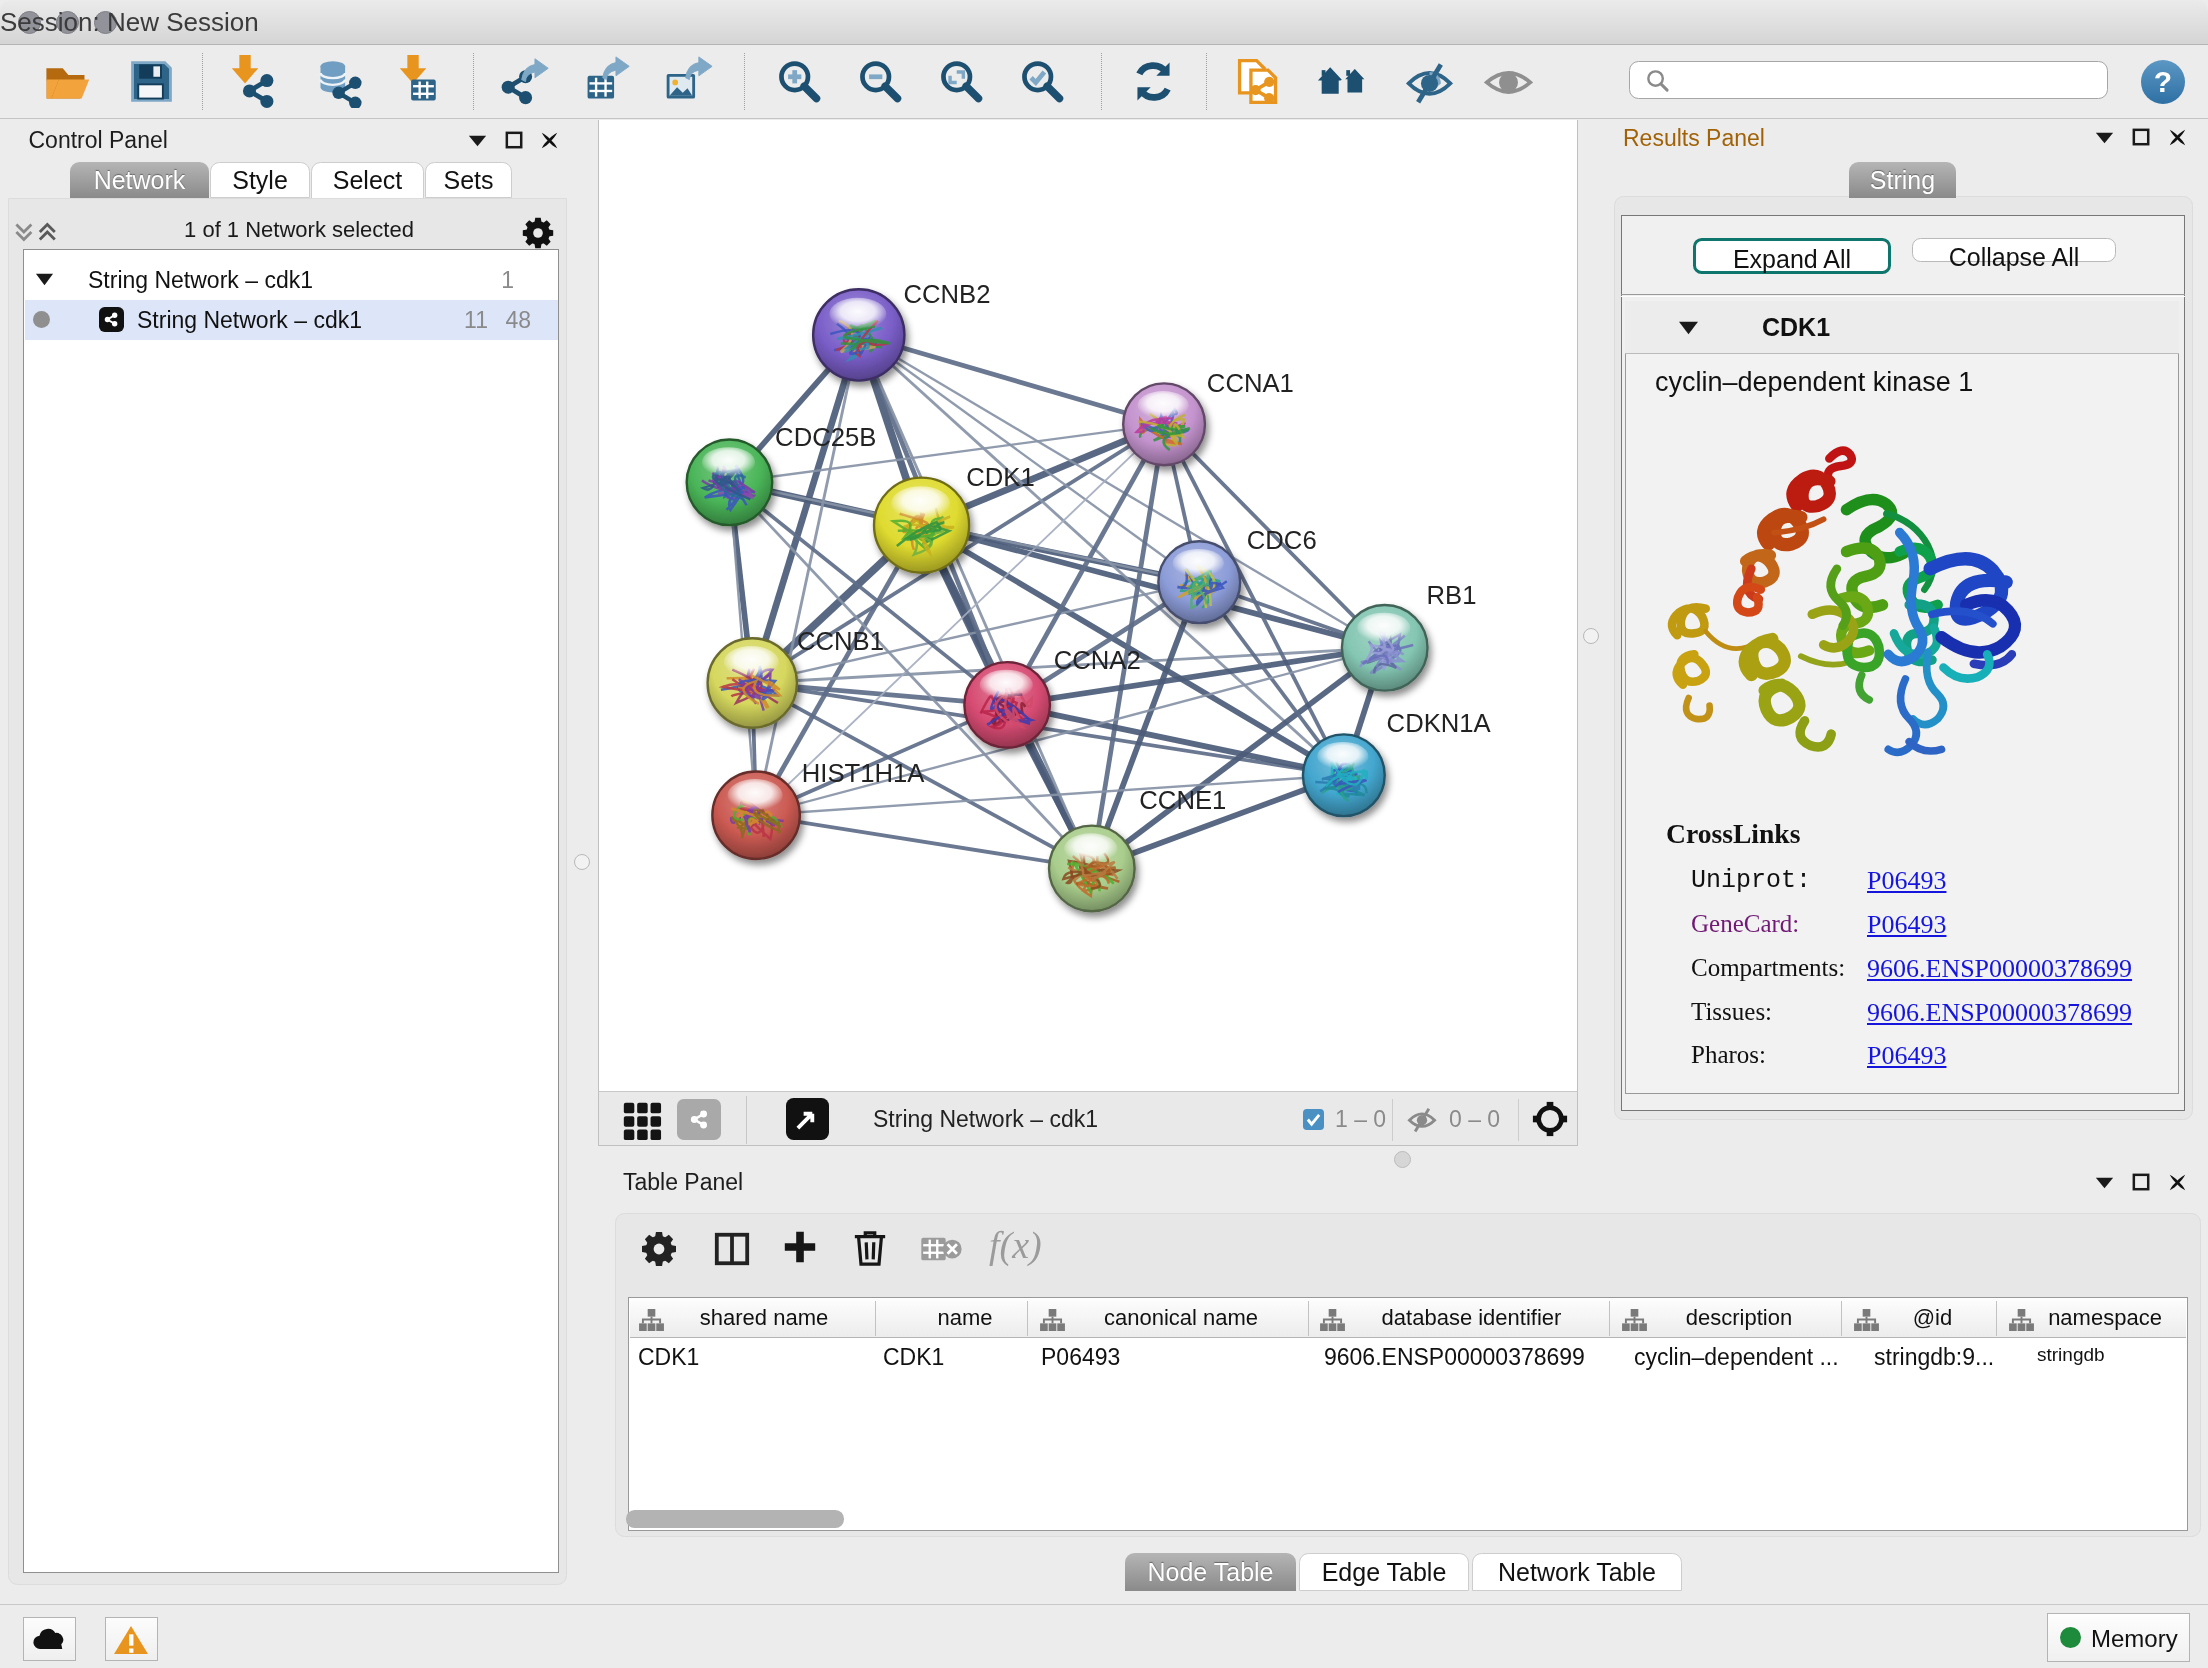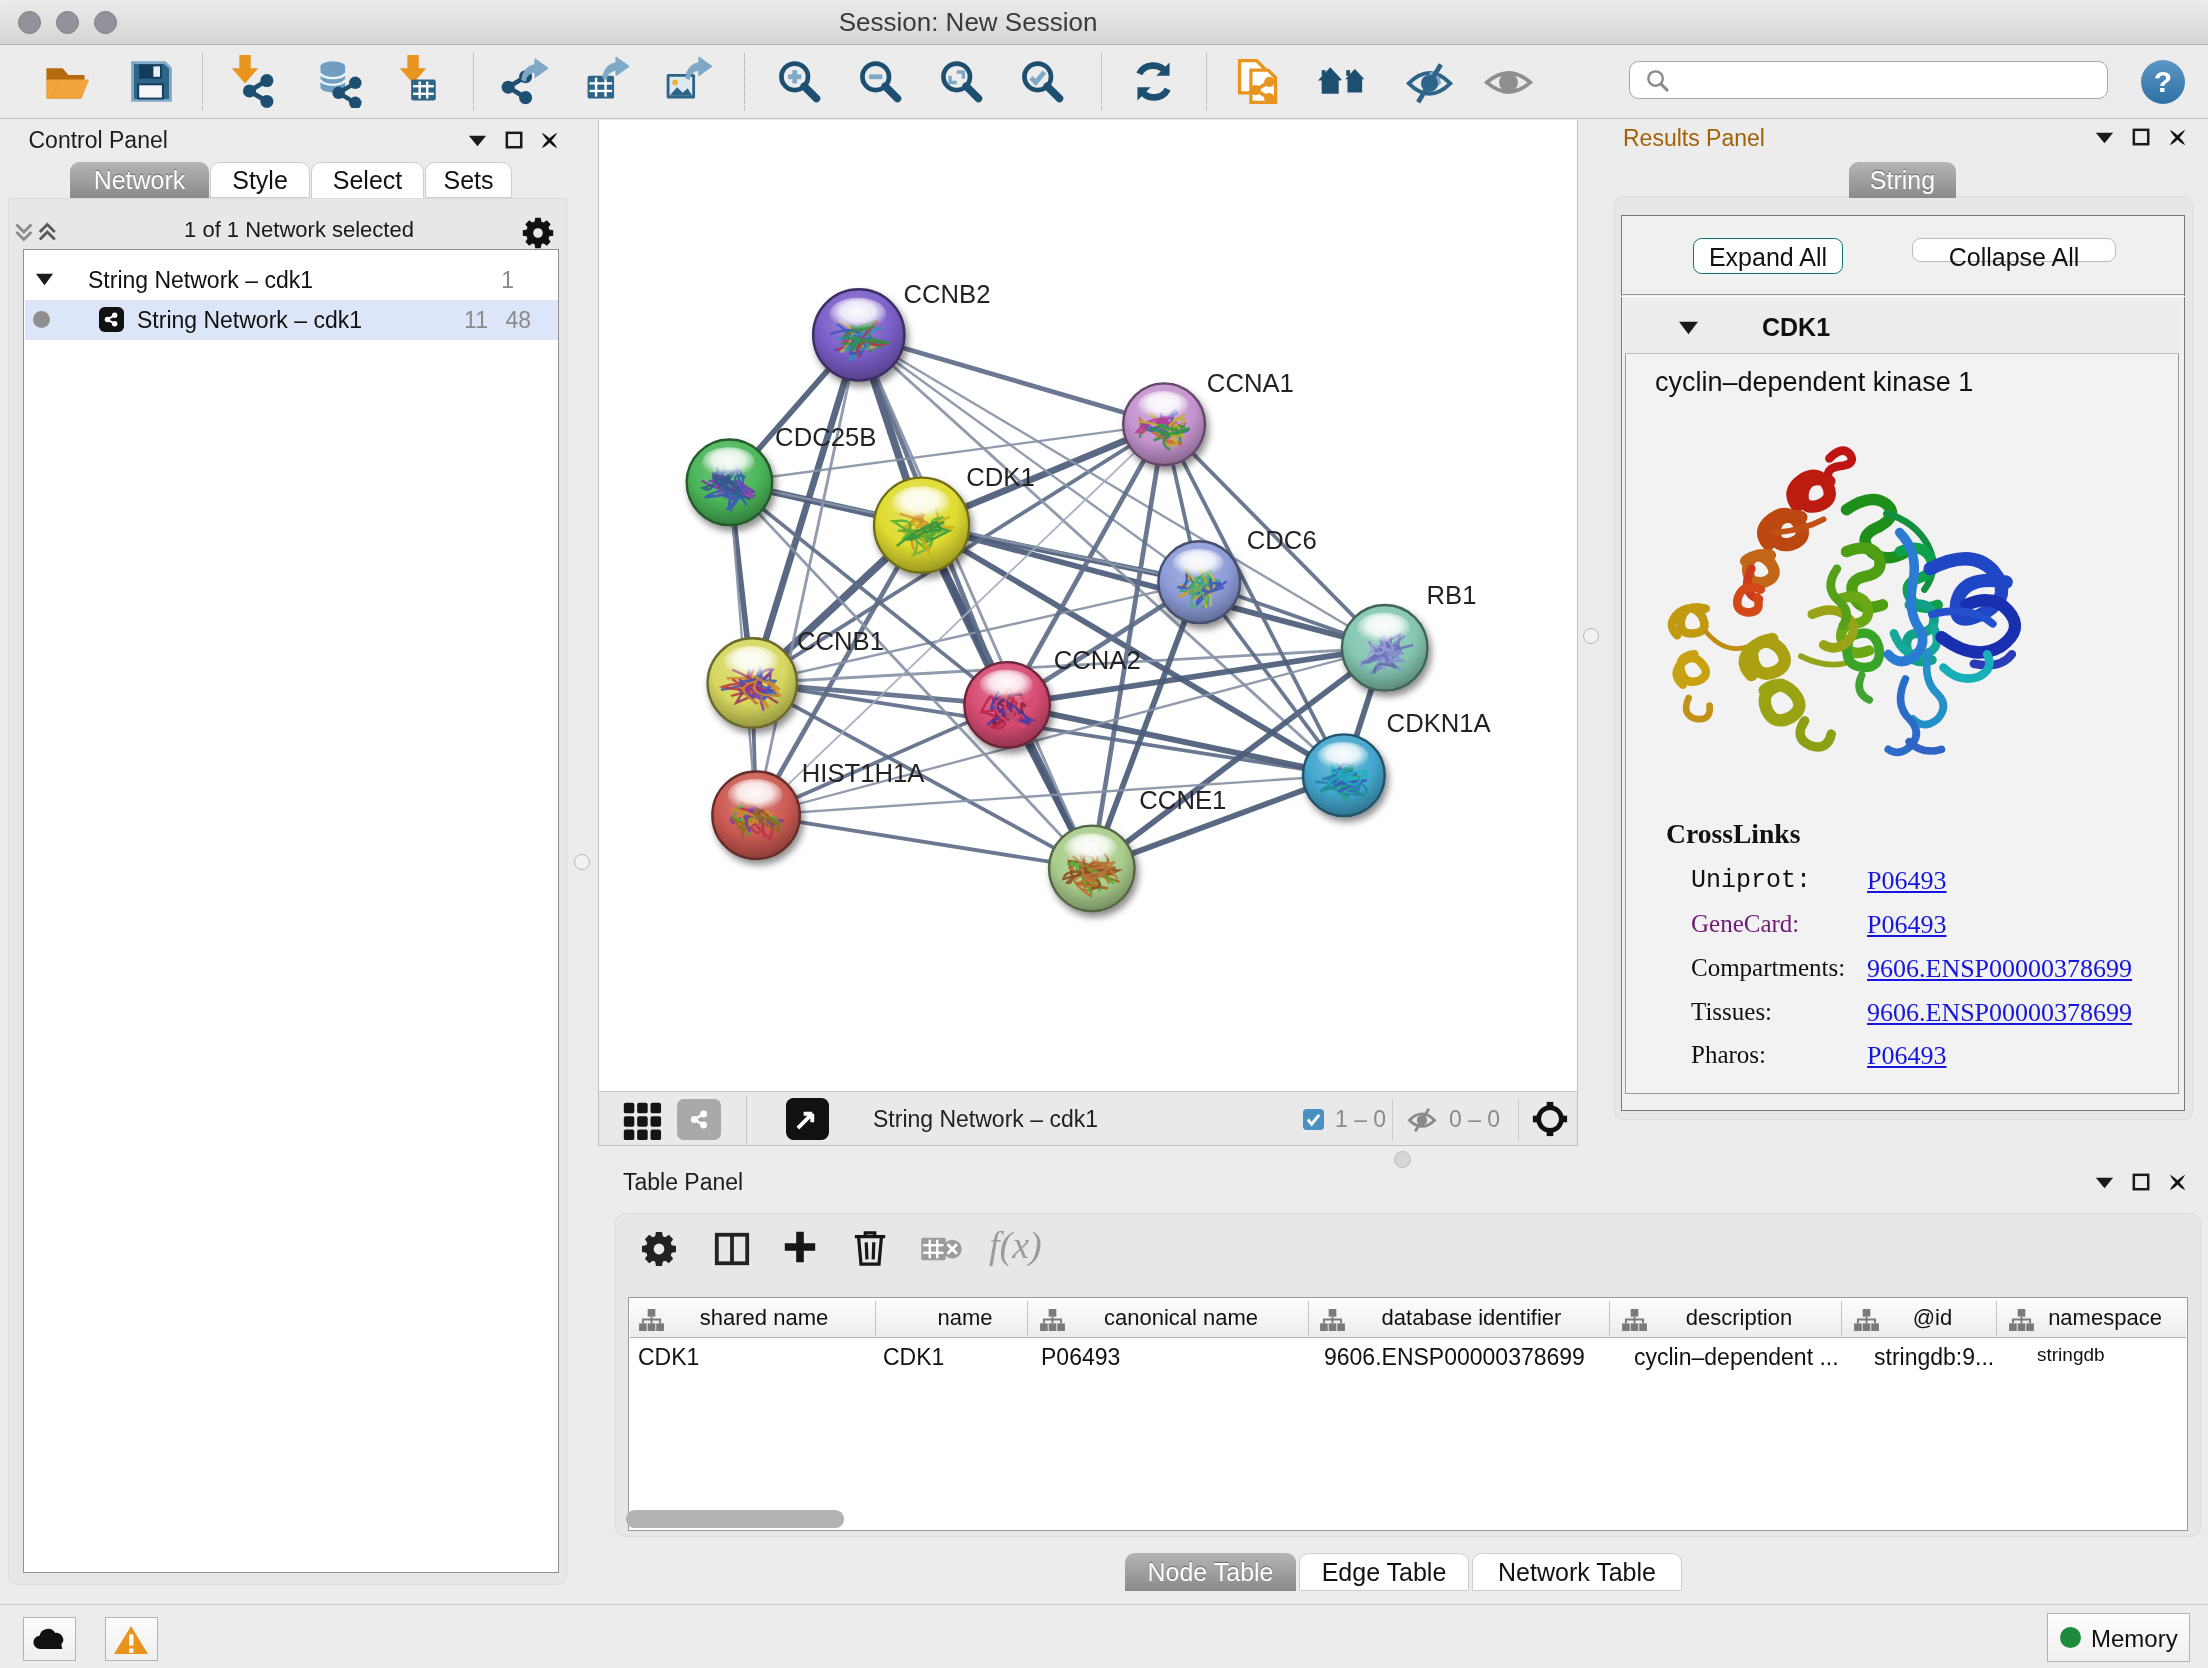--- a/index.html
+++ b/index.html
@@ -2,21 +2,21 @@
 <html style="font-size:15px"><head><meta charset="utf-8"><style>
 *{margin:0;padding:0;box-sizing:content-box}
 body{font-family:"Liberation Sans",sans-serif;width:2208px;height:1668px;overflow:hidden;background:#ececec;position:relative}
 .abs{position:absolute}
 </style></head><body>
 
 <div class="abs" style="left:0;top:0;width:2208px;height:44px;background:linear-gradient(#ebebeb,#d5d5d5);border-bottom:1.9px solid #b5b5b5;border-radius:11.4px 11.4px 0 0">
  <div class="abs" style="left:18px;top:10.5px;width:21px;height:21px;border-radius:50%;background:#92929a;border:1px solid #7e7e86"></div>
  <div class="abs" style="left:56px;top:10.5px;width:21px;height:21px;border-radius:50%;background:#92929a;border:1px solid #7e7e86"></div>
  <div class="abs" style="left:94px;top:10.5px;width:21px;height:21px;border-radius:50%;background:#92929a;border:1px solid #7e7e86"></div>
- <div class="abs" style="left:0;top:0;width:1936px;height:44px;text-align:center;font-size:26px;line-height:44px;color:#3b3b3b">Session: New Session</div>
+ <div class="abs" style="left:0;top:0;width:1936px;height:44px;text-align:left;font-size:26px;line-height:44px;color:#3b3b3b">Session: New Session</div>
 </div>
 
 <div class="abs" style="left:0;top:46px;width:2208px;height:72px;background:#ececec;border-bottom:1.9px solid #c4c4c4"></div>
 <svg style="position:absolute;left:40px;top:55px" width="53" height="53" viewBox="0 0 56 56">
     <path d="M7 14 h17 l6 7 h17 v6 H7 z" fill="#b56a10"></path>
     <path d="M7 14 v32 h36 l-0 0 z" fill="#b56a10"></path>
     <path d="M12 46 L20 26 h32 L44 46 Z" fill="#f2a33c"></path>
     <path d="M7 46 h5 l8 -20 -13 0 z" fill="#f2a33c"></path>
   </svg>
 <svg style="position:absolute;left:125px;top:55px" width="53" height="53" viewBox="0 0 56 56">
@@ -556,21 +556,21 @@
   </svg>
 <svg style="position:absolute;left:2130px;top:126px" width="23" height="23" viewBox="0 0 24 24">
     <rect x="4" y="4" width="15" height="15" fill="none" stroke="#1a1a1a" stroke-width="2.6"></rect>
   </svg>
 <svg style="position:absolute;left:2166px;top:126px" width="23" height="23" viewBox="0 0 24 24">
     <path d="M4 4 C8 6 10 8 12 10 C14 8 16 6 20 4 C18 8 16 10 14 12 C16 14 18 16 20 20 C16 18 14 16 12 14 C10 16 8 18 4 20 C6 16 8 14 10 12 C8 10 6 8 4 4 Z" fill="#111"></path>
   </svg>
 <div class="abs" style="left:1614px;top:196px;width:577px;height:922px;background:#e7e7e7;border-radius:9.5px;border:1px solid #dcdcdc"></div>
 <div style="position:absolute;left:1849px;top:162px;width:107px;height:36px;background:linear-gradient(#b5b5b5,#8a8a8a);border-radius:9.5px 9.5px 0 0;color:#fff;font-size:25px;text-align:center;line-height:36px;text-shadow:0 -1px 1px #666;">String</div>
 <div class="abs" style="left:1621px;top:215px;width:564px;height:896px;background:#f0f0f0;border:1.9px solid #777;box-sizing:border-box"></div>
-<div class="abs" style="left:1693px;top:238px;width:150px;height:36px;background:#fff;border:1px solid #0f766e;border-radius:8.6px;font-size:25px;text-align:center;line-height:36px;color:#111;box-sizing:border-box">Expand All</div>
+<div class="abs" style="left:1693px;top:238px;width:198px;height:36px;background:#fff;border:3px solid #0f766e;border-radius:8.6px;font-size:25px;text-align:center;line-height:36px;color:#111;box-sizing:border-box">Expand All</div>
 <div class="abs" style="left:1912px;top:238px;width:204px;height:24px;background:#fff;border:1px solid #b9b9b9;border-radius:8.6px;font-size:25px;text-align:center;line-height:36px;color:#111;box-sizing:border-box">Collapse All</div>
 <div class="abs" style="left:1621px;top:294px;width:564px;height:0;border-top:1.9px solid #9a9a9a"></div>
 <div class="abs" style="left:1621px;top:296px;width:564px;height:0;border-top:1.9px solid #fdfdfd"></div>
 <div class="abs" style="left:1625px;top:301px;width:554px;height:793px;border:1.9px solid #999;box-sizing:border-box;background:#f2f2f2"></div>
 <div class="abs" style="left:1625px;top:301px;width:554px;height:53px;background:#ececec;border-bottom:1px solid #bbb;box-sizing:border-box"></div>
 <svg class="abs" style="left:1677px;top:318px" width="23" height="19" viewBox="0 0 24 20">
     <path d="M2 4 h20 l-10 13 z" fill="#1a1a1a"></path>
   </svg>
 <div class="abs" style="left:1762px;top:313px;font-size:25px;font-weight:bold;color:#111">CDK1</div>
 <div class="abs" style="left:1655px;top:367px;font-size:27px;color:#111">cyclin–dependent kinase 1</div>

